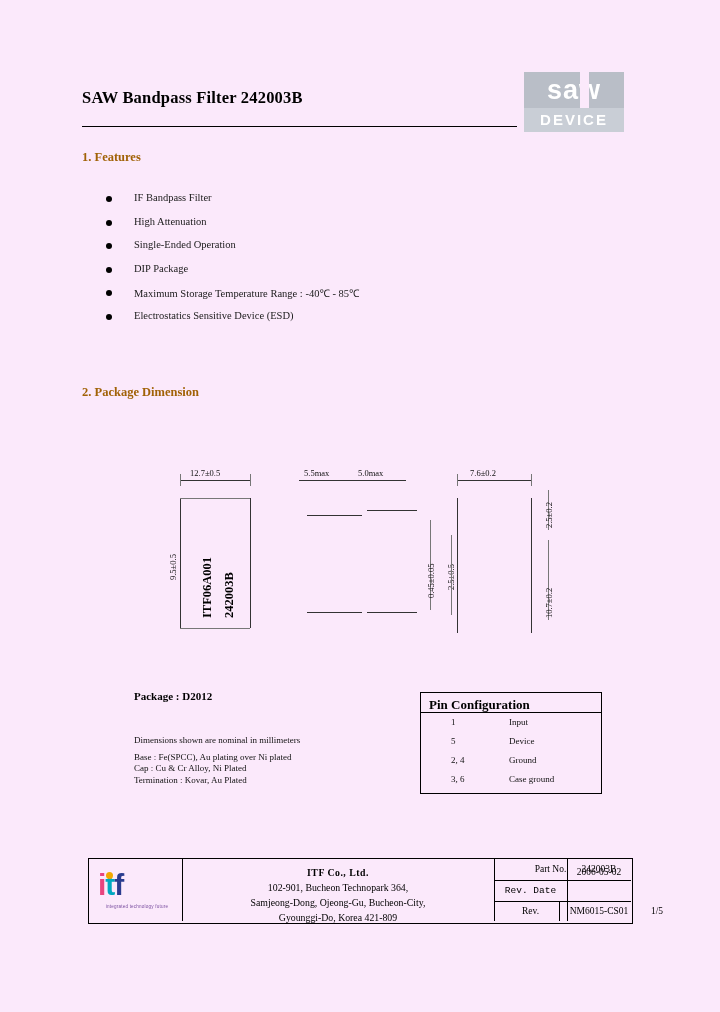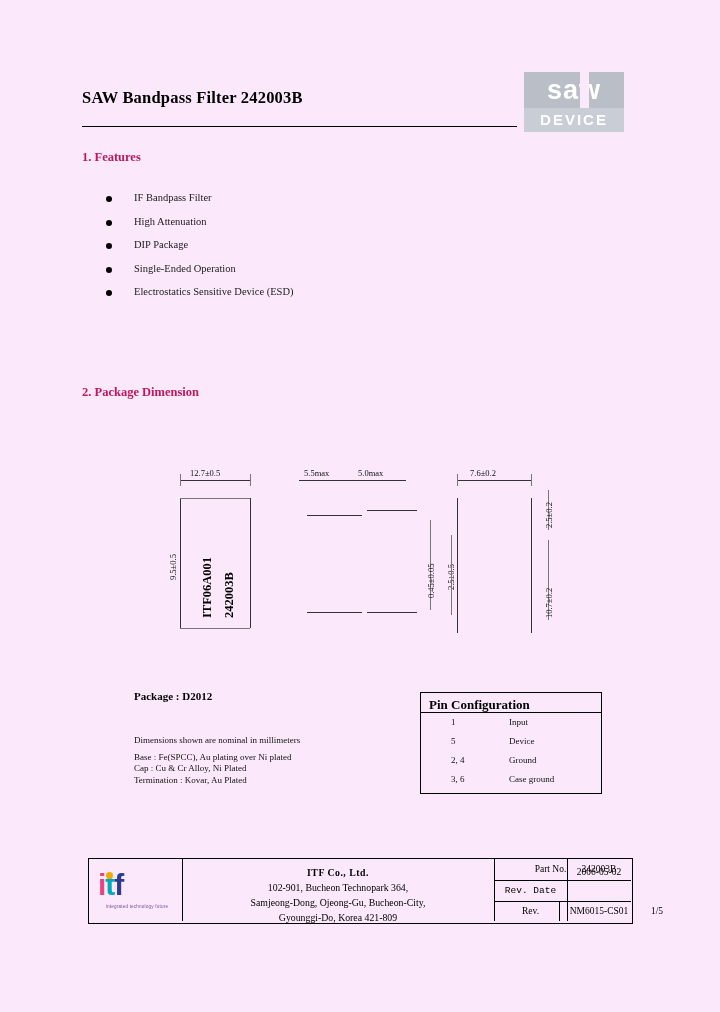--- a/index.html
+++ b/index.html
@@ -90,21 +90,21 @@
     width: 9px;
     height: 36px;
     background: #fbe9fb;
   }
 
   
   .sec-heading {
     position: absolute;
     font-size: 12.5px;
     font-weight: bold;
-    color: #be185d;
+    color: #a16207;
     white-space: nowrap;
   }
   #sec1 { left: 82px; top: 150px; }
   #sec2 { left: 82px; top: 385px; }
 
   
   .features {
     position: absolute;
     left: 106px;
     top: 192px;
@@ -353,25 +353,29 @@
     <div class="feature-row">
       <span class="bullet"></span>
       <span class="feature-text">IF Bandpass Filter</span>
     </div>
     <div class="feature-row">
       <span class="bullet"></span>
       <span class="feature-text">High Attenuation</span>
     </div>
     <div class="feature-row">
       <span class="bullet"></span>
+      <span class="feature-text">Single-Ended Operation</span>
+    </div>
+    <div class="feature-row">
+      <span class="bullet"></span>
       <span class="feature-text">DIP Package</span>
     </div>
     <div class="feature-row">
       <span class="bullet"></span>
-      <span class="feature-text">Single-Ended Operation</span>
+      <span class="feature-text">Maximum Storage Temperature Range : -40℃ - 85℃</span>
     </div>
     <div class="feature-row">
       <span class="bullet"></span>
       <span class="feature-text">Electrostatics Sensitive Device (ESD)</span>
     </div>
   </div>
 
   <div class="sec-heading" id="sec2">2. Package Dimension</div>
 
   <div class="drawing">

